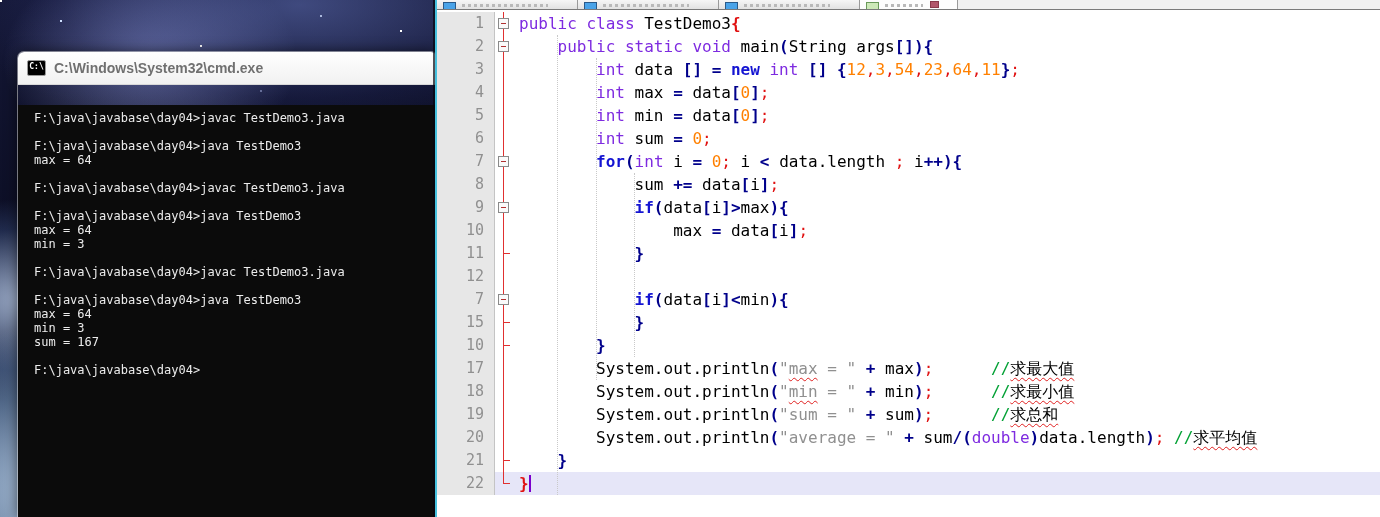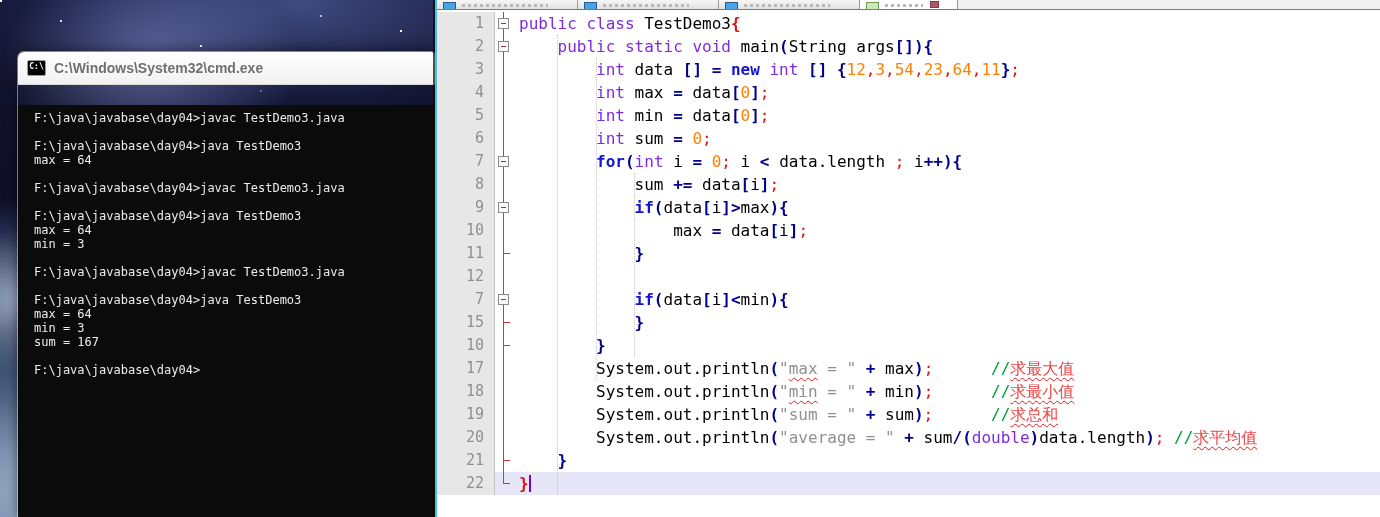--- a/index.html
+++ b/index.html
@@ -69,21 +69,21 @@
   
   .pl{color:#000;}
   .k1{color:#7e2be0;}
   .k2{color:#1414d2;font-weight:bold;}
   .op{color:#00008b;font-weight:bold;}
   .num{color:#ff8000;}
   .sep{color:#e01010;}
   .str{color:#909090;}
   .strU{color:#909090;text-decoration:underline wavy #e02020 1px;text-underline-offset:3px;}
   .com{color:#00a033;}
-  .comU{color:#ef4444;text-decoration:underline wavy #e02020 1px;text-underline-offset:3px;margin-top:48px;}
+  .comU{color:#000000;text-decoration:underline wavy #e02020 1px;text-underline-offset:3px;margin-top:48px;}
   .match{color:#e01010;font-weight:bold;}
   .caret{display:inline-block;width:2px;height:17px;background:#7a00cc;vertical-align:-3px;}
 
   .guide{position:absolute;width:0;border-left:1px dotted #c9c9c9;}
   .g1{left:120px;top:25px;height:460px;}
   .g2{left:159px;top:48px;height:322px;}
   .g3{left:197px;top:163px;height:184px;}
 </style>
 </head>
 <body>

